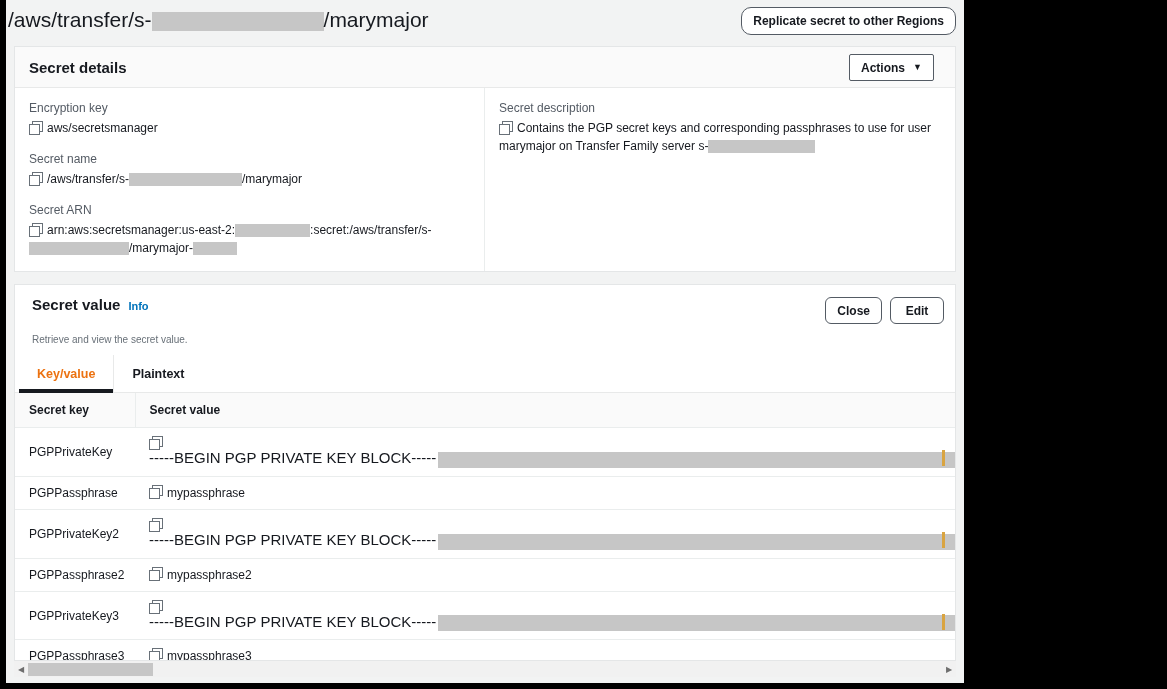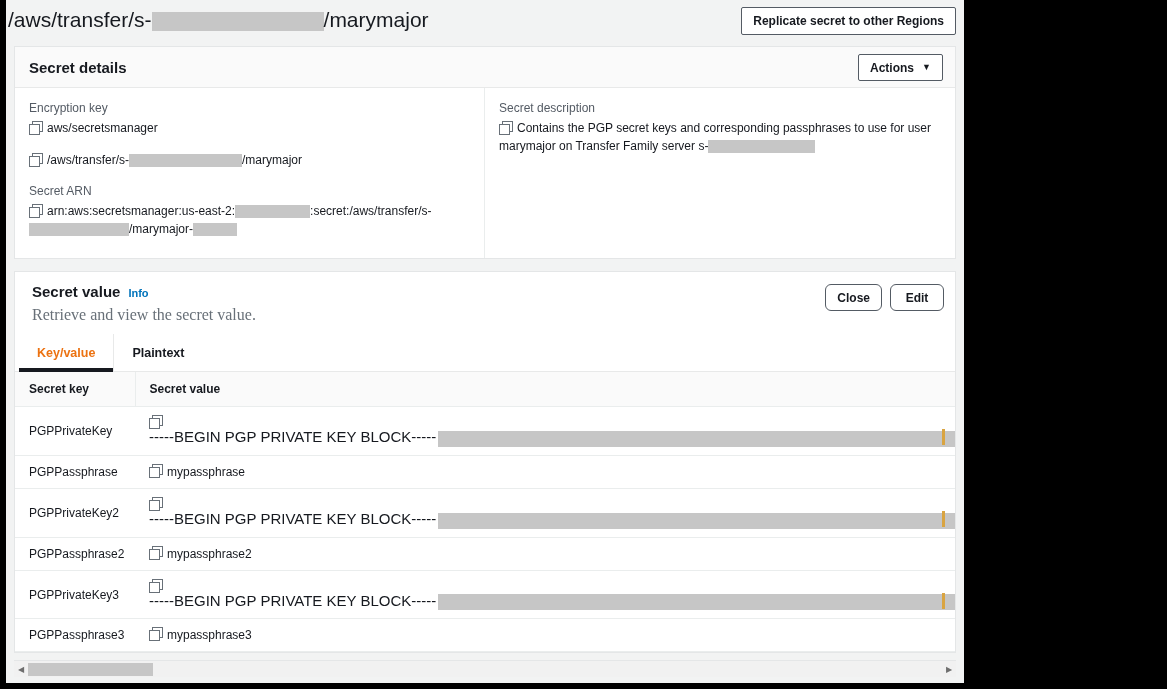--- a/index.html
+++ b/index.html
@@ -58,20 +58,21 @@
     padding: 0 11px;
     height: 26px;
     white-space: nowrap;
     font-family: "Liberation Sans", sans-serif;
   }
   .replicate-btn {
     position: absolute;
     right: 8px;
     top: 7px;
     height: 28px;
+    border-radius: 10px;
   }
 
   
   .card {
     background: #ffffff;
     border: 1px solid #e4e6e7;
     border-radius: 0px;
     margin: 0 8px 12px 8px;
     position: relative;
   }
@@ -84,21 +85,21 @@
     align-items: center;
     background: #fafafa;
   }
   .card-title {
     font-size: 15px;
     font-weight: bold;
     color: #16191f;
   }
   .actions-btn {
     position: absolute;
-    right: 12px;
+    right: 21px;
     top: 7px;
     height: 27px;
     min-width: 85px;
   }
   .caret {
     margin-left: 8px;
     font-size: 9px;
     line-height: 1;
     color: #16191f;
   }
@@ -170,24 +171,23 @@
   }
   .info-link {
     margin-left: 8px;
     font-size: 11px;
     font-weight: bold;
     color: #0073bb;
     text-decoration: none;
     cursor: pointer;
   }
   .sv-sub {
-    font-size: 16px;
+    font-size: 10px;
     color: #687078;
-    margin-top: 6px;
-    font-family: Liberation Serif, serif;
+    margin-top: 21px;
   }
   .sv-buttons {
     position: absolute;
     right: 11px;
     top: 12px;
     display: flex;
     gap: 8px;
   }
   .sv-buttons .btn { height: 27px; min-width: 54px; border-radius: 6px; }
 
@@ -330,20 +330,21 @@
       <div class="details-col left">
 
         <div class="field">
           <div class="field-label">Encryption key</div>
           <div class="field-value">
             <span class="copy-icon"></span><span>aws/secretsmanager</span>
           </div>
         </div>
 
         <div class="field">
+          <div class="field-label">Secret name</div>
           <div class="field-value">
             <span class="copy-icon"></span><span>/aws/transfer/s-</span><span class="redact" style="width:113px;height:13px;"></span><span>/marymajor</span>
           </div>
         </div>
 
         <div class="field">
           <div class="field-label">Secret ARN</div>
           <div class="field-value">
             <span class="copy-icon"></span><span>arn:aws:secretsmanager:us-east-2:</span><span class="redact" style="width:75px;height:13px;"></span><span>:secret:/aws/transfer/s-</span><span class="redact" style="width:100px;height:13px;"></span><span>/marymajor-</span><span class="redact" style="width:44px;height:13px;"></span>
           </div>

